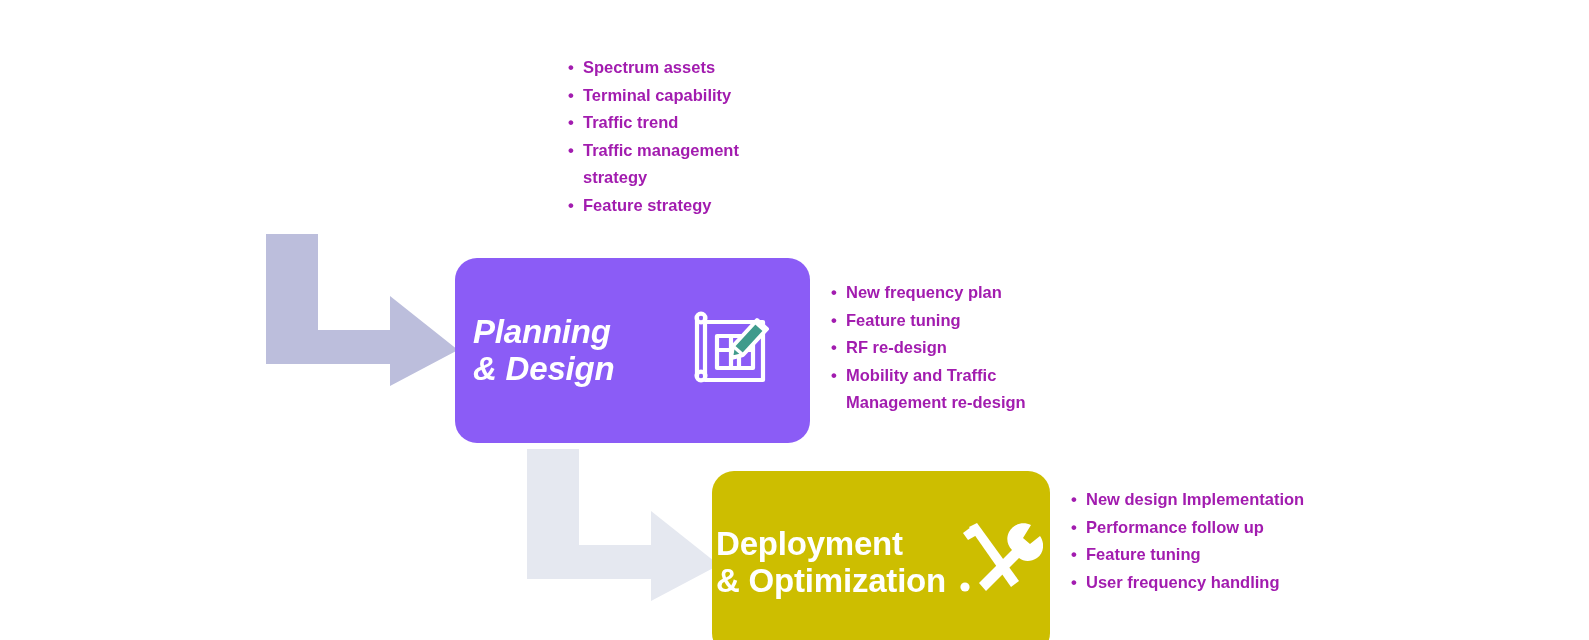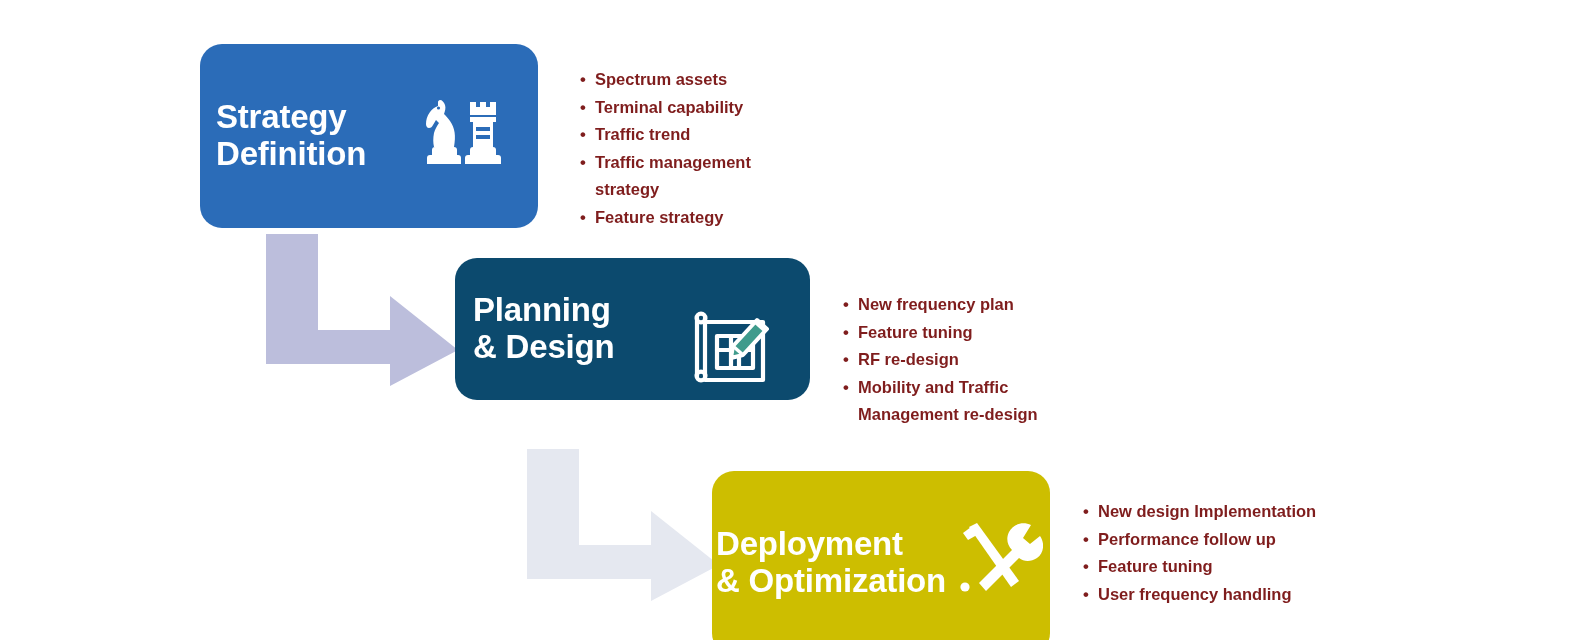--- a/index.html
+++ b/index.html
@@ -51,22 +51,23 @@
   }
   #box-strategy .stage-icon {
     left: 215px;
     top: 48px;
   }
 
   #box-planning {
     left: 455px;
     top: 258px;
     width: 355px;
-    height: 142px;
-    background: #0c4a6e;
+    height: 185px;
+    background: #8b5cf6;
+    font-style: italic;
   }
   #box-planning .stage-title {
     font-size: 33px;
     margin-left: 18px;
   }
   #box-planning .stage-icon {
     left: 228px;
     top: 48px;
   }
 
@@ -82,24 +83,24 @@
     margin-left: 4px;
   }
   #box-deployment .stage-icon {
     left: 245px;
     top: 48px;
   }
 
   
   .bullets {
     position: absolute;
-    margin: 12px;
+    margin: 0;
     padding: 0;
     list-style: none;
-    color: #7f1d1d;
+    color: #a21caf;
     font-weight: bold;
     font-size: 16.5px;
     line-height: 27.5px;
   }
   .bullets li {
     position: relative;
     padding-left: 15px;
   }
   .bullets li::before {
     content: "\2022";
@@ -122,49 +123,20 @@
 <div id="canvas">
 
   <svg class="connector" id="connector-1" style="left:266px; top:234px;" width="192" height="152" viewBox="0 0 192 152">
     <path d="M0,0 L52,0 L52,96 L124,96 L124,62 L192,116 L124,152 L124,130 L0,130 Z" fill="#BCBEDC"></path>
   </svg>
 
   <svg class="connector" id="connector-2" style="left:527px; top:449px;" width="192" height="152" viewBox="0 0 192 152">
     <path d="M0,0 L52,0 L52,96 L124,96 L124,62 L192,116 L124,152 L124,130 L0,130 Z" fill="#E5E8F0"></path>
   </svg>
 
-  <div class="stage-box" id="box-strategy">
-    <div class="stage-title">Strategy
-Definition</div>
-    <svg class="stage-icon" width="90" height="80" viewBox="0 0 90 80">
-
-      <g fill="#ffffff">
-        <path d="M12,72 L12,66 Q12,63 15,63 L43,63 Q46,63 46,66 L46,72 Z"></path>
-        <path d="M17,63 L17,58 Q17,55 20,55 L39,55 Q42,55 42,58 L42,63 Z"></path>
-        <path d="M39,55 C41,44 40,36 35,29 C33,26 31,24 29,22
-                 C30,19 31,16 30,13 C29,10 27,8 25,8
-                 C24,8 23,9 23,10 L23,14
-                 C20,15 17,17 15,20 C12,24 11,28 11,32
-                 C11,34 12,36 14,36 C16,36 17,35 18,33
-                 L21,28 L24,31 C22,34 20,37 19,41
-                 C18,46 18,51 19,55 Z"></path>
-        <circle cx="23.5" cy="16" r="1.6" fill="#2B6CB8"></circle>
-      </g>
-
-      <g fill="#ffffff">
-        <path d="M50,72 L50,66 Q50,63 53,63 L83,63 Q86,63 86,66 L86,72 Z"></path>
-        <path d="M55,63 L55,58 Q55,55 58,55 L78,55 Q81,55 81,58 L81,63 Z"></path>
-        <path d="M58,55 L58,30 L78,30 L78,55 Z"></path>
-        <path d="M55,30 L55,25 L81,25 L81,30 Z"></path>
-        <path d="M55,23 L55,10 L61,10 L61,15 L65,15 L65,10 L71,10 L71,15 L75,15 L75,10 L81,10 L81,23 Z"></path>
-        <rect x="61" y="35" width="14" height="4" fill="#2B6CB8"></rect>
-        <rect x="61" y="43" width="14" height="4" fill="#2B6CB8"></rect>
-      </g>
-    </svg>
-  </div>
 
   <ul class="bullets" id="bullets-strategy">
     <li>Spectrum assets</li>
     <li>Terminal capability</li>
     <li>Traffic trend</li>
     <li>Traffic management strategy</li>
     <li>Feature strategy</li>
   </ul>
 
   <div class="stage-box" id="box-planning">

